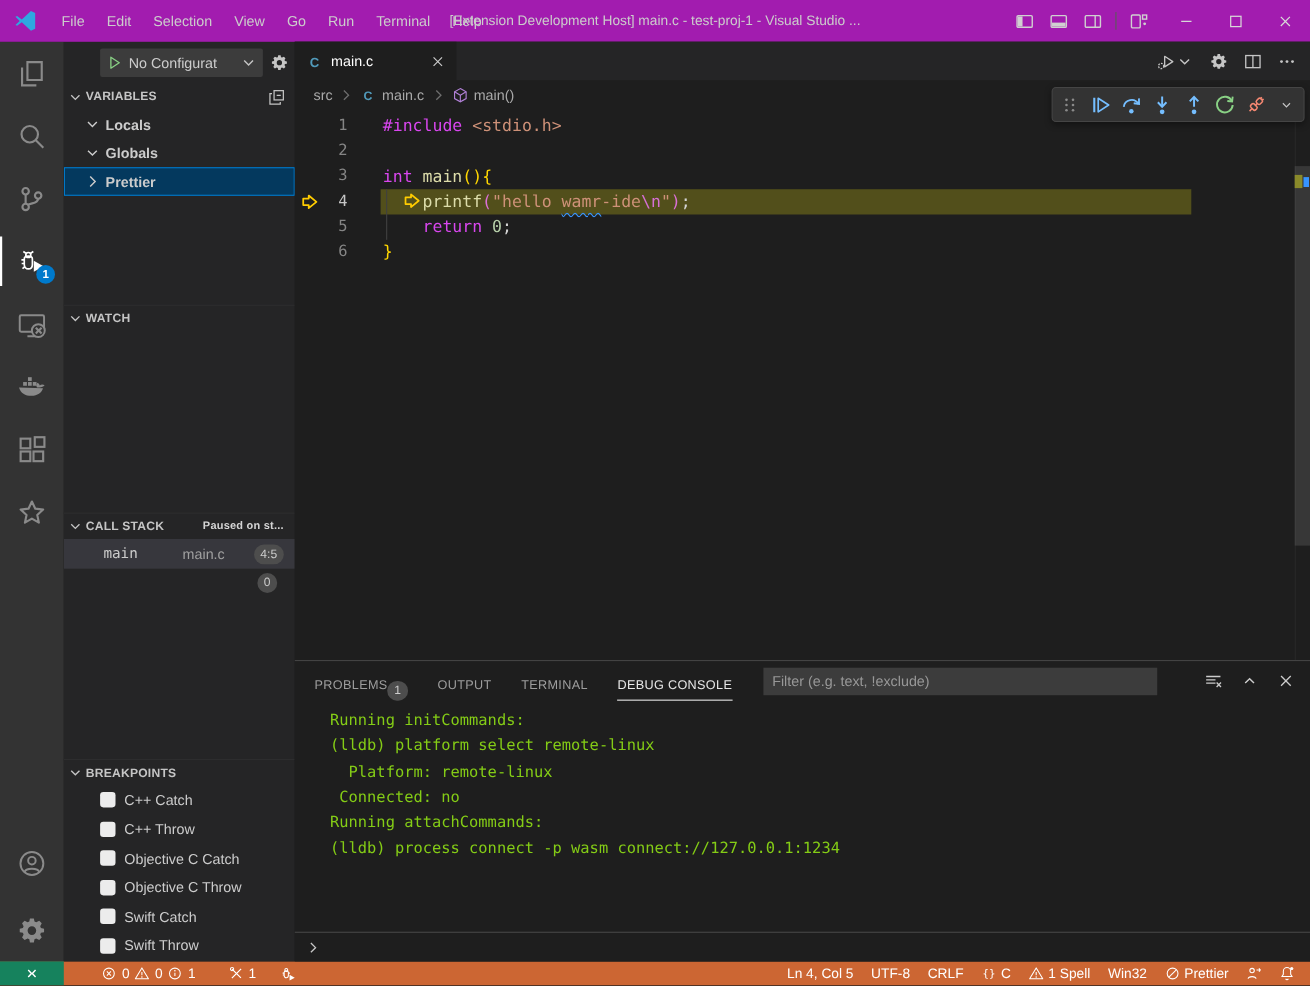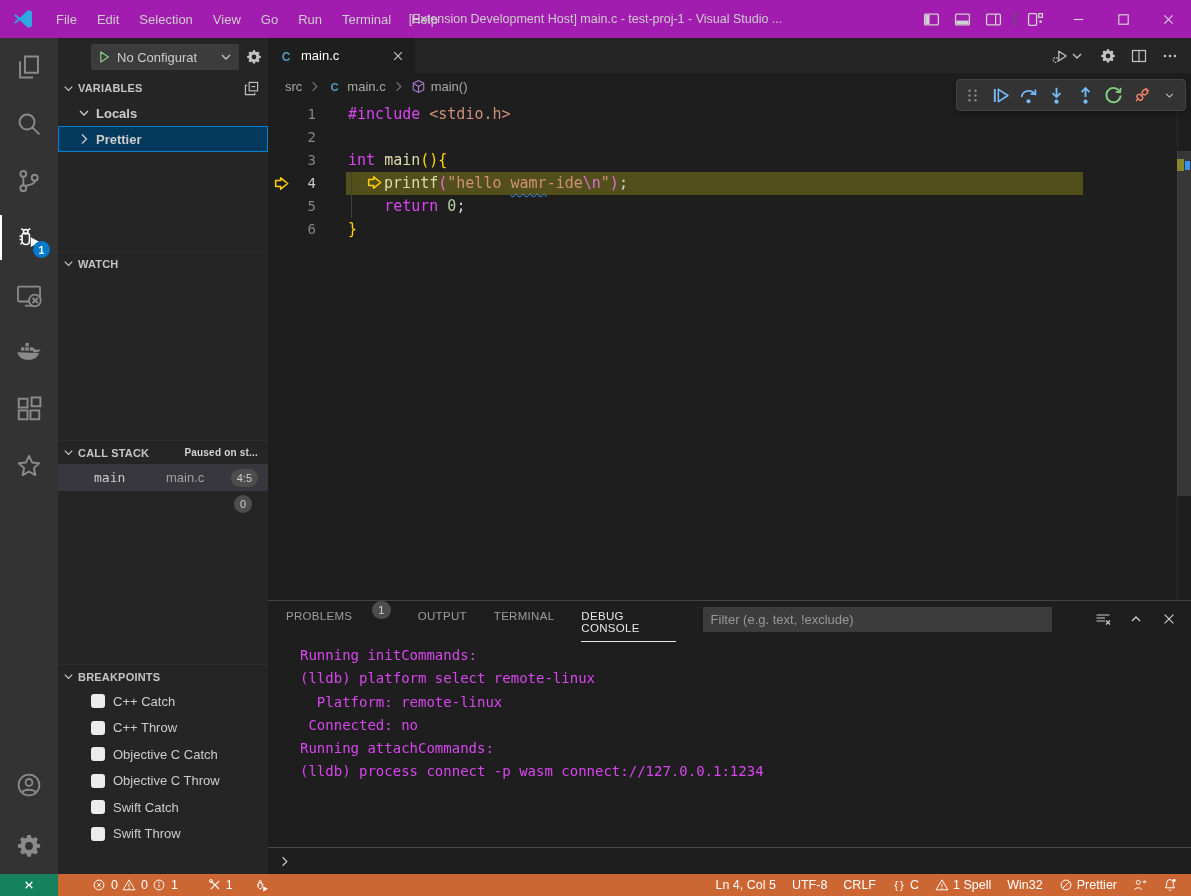--- a/index.html
+++ b/index.html
@@ -99,30 +99,30 @@
     border:1px solid #454545; border-radius:4px; display:flex; align-items:center; justify-content:space-evenly; z-index:5;
     box-shadow:0 2px 6px rgba(0,0,0,.35); }
   .dt-btn { display:flex; align-items:center; justify-content:center; width:26px; height:26px; }
   .dt-btn svg { width:19px; height:19px; }
   .dt-grip { color:#8a8a8a; } .dt-blue { color:#75beff; } .dt-green { color:#89d185; } .dt-red { color:#f48771; } .dt-gray { color:#c5c5c5; }
   .dt-btn.chev svg { width:13px; height:13px; }
 
   
   .panel { height:274px; flex:none; border-top:1px solid #434343; display:flex; flex-direction:column; background:#1e1e1e; }
   .panel-tabs { height:36px; display:flex; align-items:center; padding-left:18px; gap:27px; flex:none; }
-  .ptab { font-size:11.5px; letter-spacing:.3px; color:#9d9d9d; display:flex; align-items:flex-start; gap:20px; height:100%; }
+  .ptab { font-size:11.5px; letter-spacing:.3px; color:#9d9d9d; display:flex; align-items:flex-end; gap:0; height:100%; }
   .ptab .ptab-label { padding:9px 0 7px; border-bottom:1px solid transparent; }
   .ptab.active { color:#e7e7e7; }
   .ptab.active .ptab-label { border-bottom-color:#e7e7e7; }
   .panel-filter { margin-left:auto; width:358px; height:25px; background:#3c3c3c; border:none; color:#cccccc;
     font-size:13px; padding:0 8px; outline:none; font-family:"Liberation Sans",sans-serif; }
   .panel-filter::placeholder { color:#989898; }
   .panel-icons { display:flex; align-items:center; gap:17px; padding:0 14px 0 16px; color:#cccccc; }
   .console { flex:1; font-family:"DejaVu Sans Mono",monospace; font-size:14px; line-height:23.3px;
-    color:#d946ef; padding:7px 0 0 32px; white-space:pre; overflow:hidden; }
+    color:#84cc16; padding:7px 0 0 32px; white-space:pre; overflow:hidden; }
   .repl { height:27px; border-top:1px solid #474747; display:flex; align-items:center; padding-left:9px; color:#c5c5c5; flex:none; }
   .repl svg { width:15px; height:15px; }
 
   
   .statusbar { height:22px; background:#cc6633; display:flex; align-items:center; color:#ffffff; font-size:12.5px; }
   .sb-item { display:flex; align-items:center; gap:4px; padding:0 8px; height:100%; white-space:nowrap; }
   .sb-item .icon svg { width:14px; height:14px; }
   .sb-remote { background:#16825d; width:58px; justify-content:center; padding:0; }
   .sb-remote svg { width:15px; height:15px; }
   .sb-group { display:flex; align-items:center; gap:5px; }
@@ -341,20 +341,28 @@
         </span>
     </div>
     <div id="variables-rows">
         <div class="tree-row">
           <span class="icon">
             <svg viewBox="0 0 16 16" fill="none" stroke="currentColor" stroke-width="1.2">
               <path d="M4 6l4 4 4-4" stroke-width="1.3"></path>
             </svg>
           </span>
           <span>Locals</span>
+        </div>
+        <div class="tree-row">
+          <span class="icon">
+            <svg viewBox="0 0 16 16" fill="none" stroke="currentColor" stroke-width="1.2">
+              <path d="M4 6l4 4 4-4" stroke-width="1.3"></path>
+            </svg>
+          </span>
+          <span>Globals</span>
         </div>
         <div class="tree-row selected">
           <span class="icon">
             <svg viewBox="0 0 16 16" fill="none" stroke="currentColor" stroke-width="1.2">
               <path d="M6 3.5l4.5 4.5L6 12.5" stroke-width="1.3"></path>
             </svg>
           </span>
           <span>Prettier</span>
         </div>
       </div>

